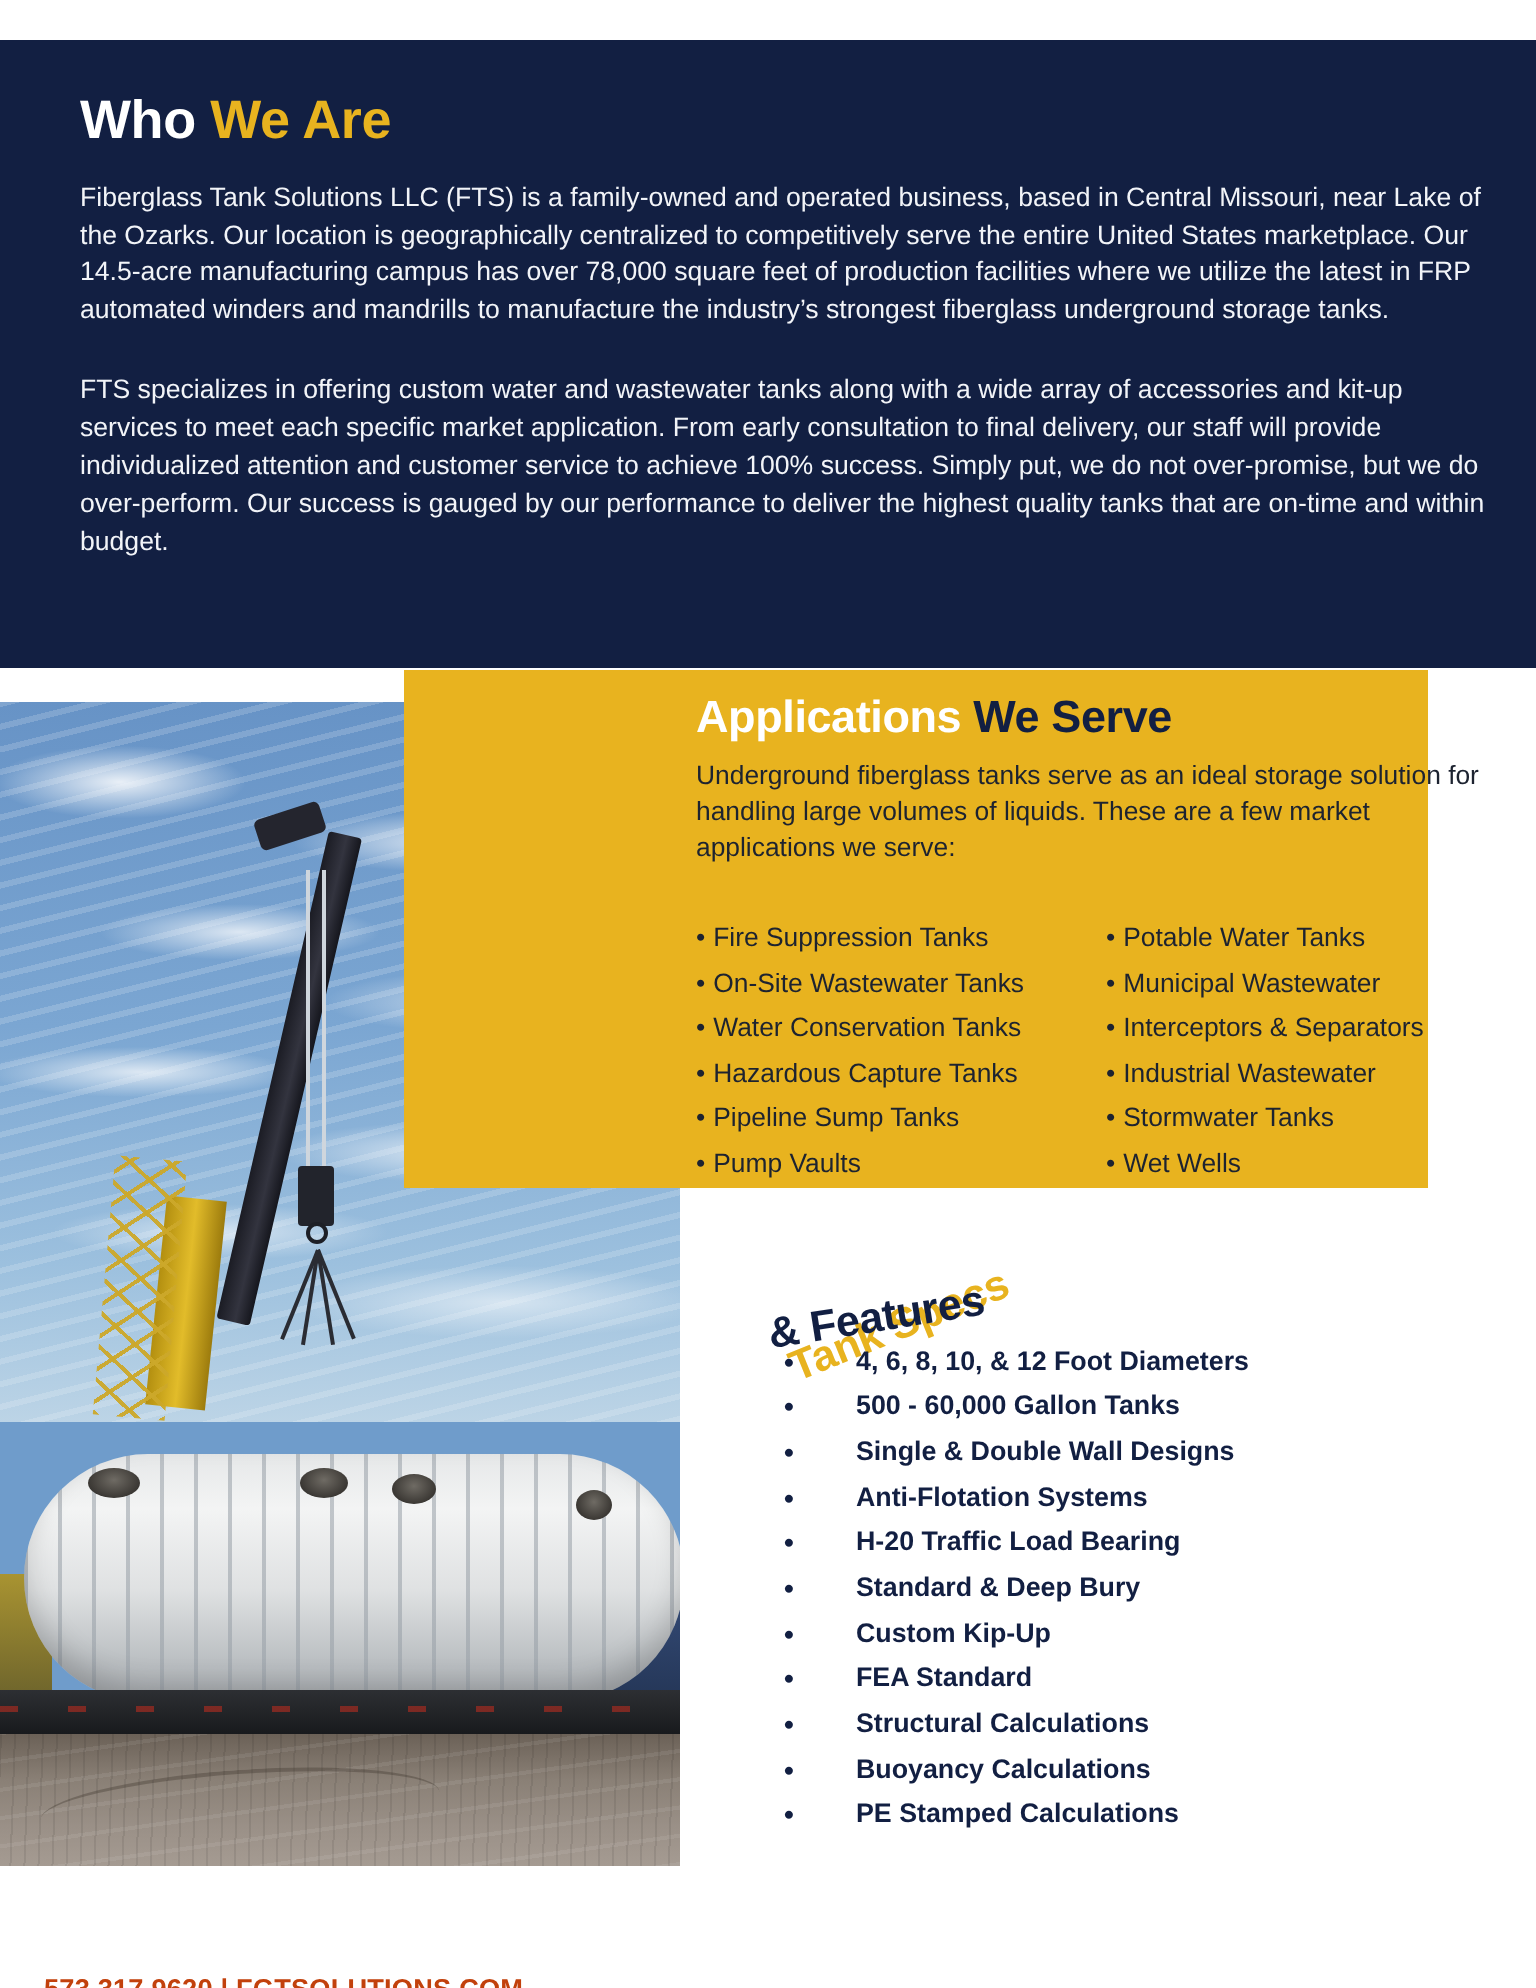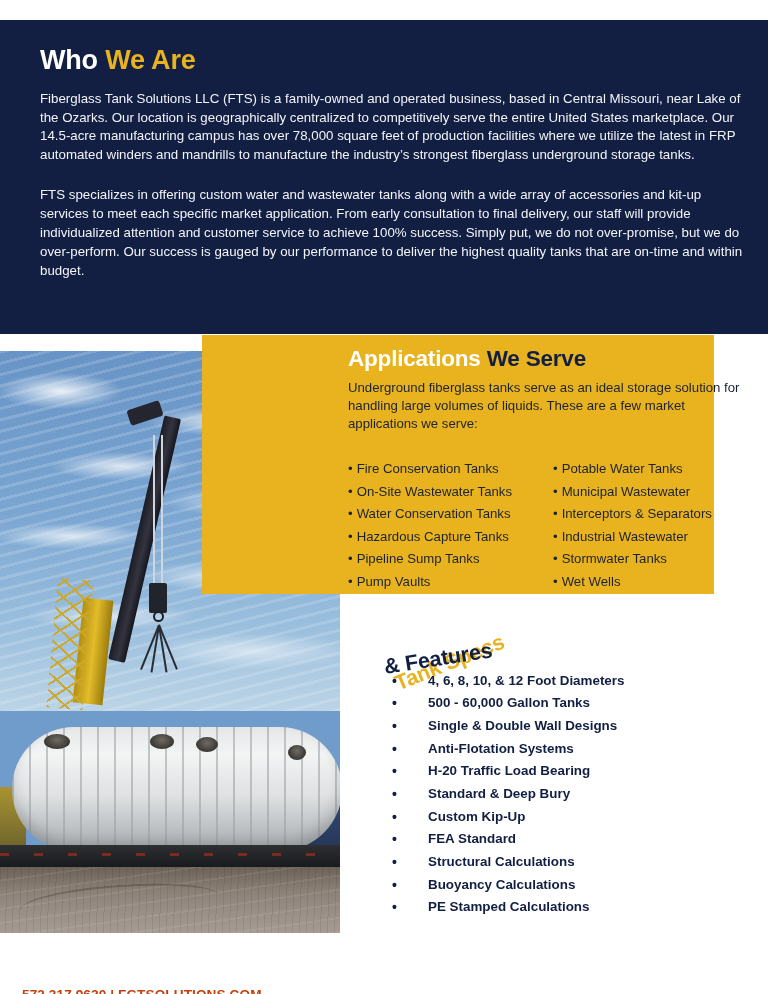--- a/index.html
+++ b/index.html
@@ -352,21 +352,21 @@
 
   <section class="apps">
     <div class="apps-inner">
       <h2 class="apps-heading">
         <span class="a1">Applications </span><span class="a2">We Serve</span>
       </h2>
       <p class="apps-intro">Underground fiberglass tanks serve as an ideal storage solution for handling large volumes of liquids. These are a few market applications we serve:</p>
 
       <div class="apps-cols">
         <ul class="apps-col">
-          <li>Fire Conservation Tanks</li>
+          <li>Fire Suppression Tanks</li>
           <li>On-Site Wastewater Tanks</li>
           <li>Water Conservation Tanks</li>
           <li>Hazardous Capture Tanks</li>
           <li>Pipeline Sump Tanks</li>
           <li>Pump Vaults</li>
         </ul>
         <ul class="apps-col">
           <li>Potable Water Tanks</li>
           <li>Municipal Wastewater</li>
           <li>Interceptors &amp; Separators</li>

